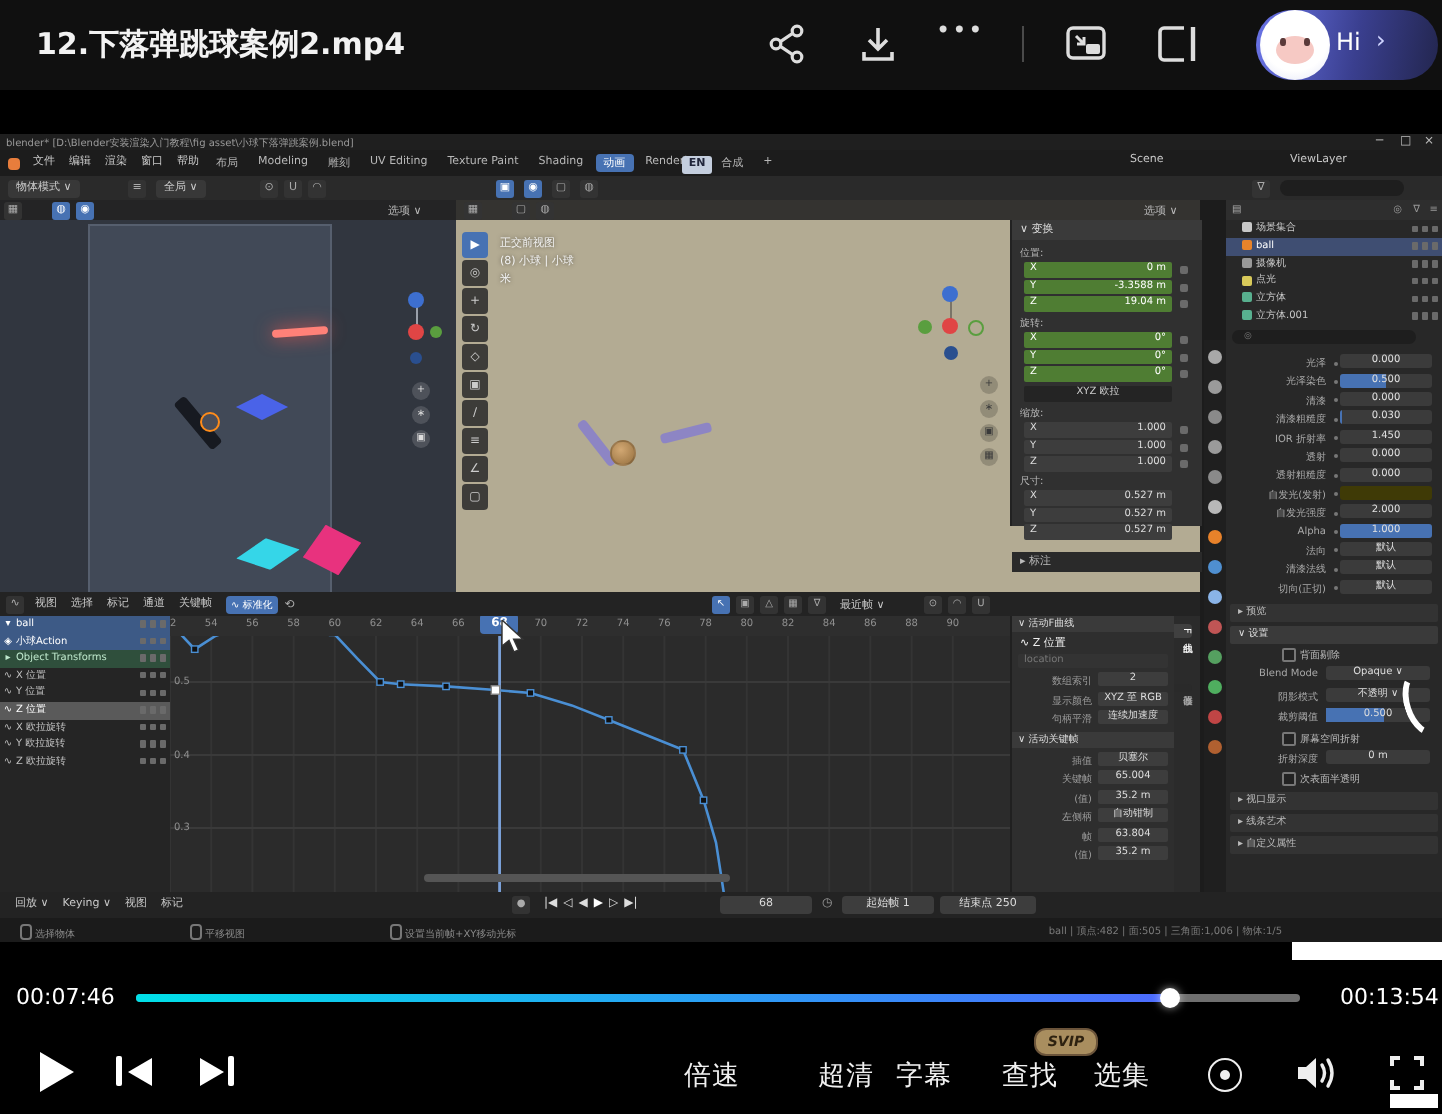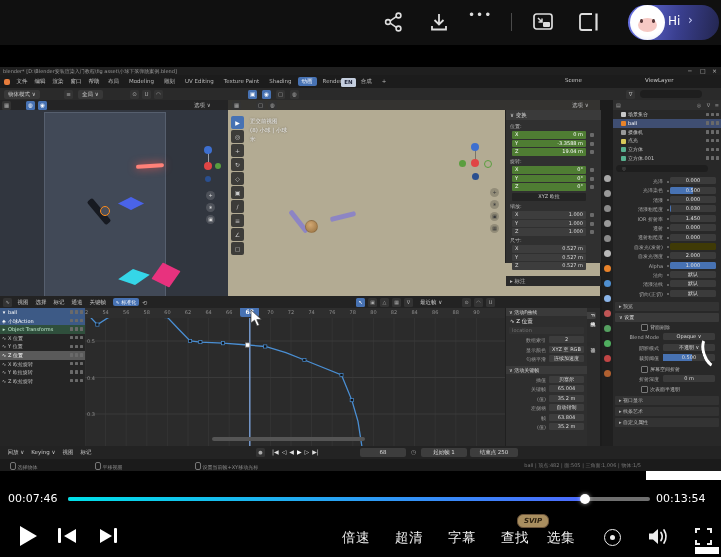--- a/index.html
+++ b/index.html
@@ -150,20 +150,21 @@
   .skiptri{position:absolute;top:48.5px;width:0;height:0;border-top:7px solid transparent;border-bottom:7px solid transparent;}
   #rec-outer{position:absolute;left:604px;top:49px;width:15px;height:15px;border:1.5px solid #eee;border-radius:50%;}
   #rec-inner{position:absolute;left:609.5px;top:54.5px;width:5.5px;height:5.5px;background:#eee;border-radius:50%;}
 </style>
 </head>
 <body>
 
 <div id="stage">
 
   <div id="topbar">
+    <div id="vtitle">12.下落弹跳球案例2.mp4</div>
     <svg class="tico" style="left:383px" viewBox="0 0 22 22">
       <circle cx="15.5" cy="4.5" r="2.4" fill="none" stroke="#ddd" stroke-width="1.6"></circle>
       <circle cx="5" cy="11" r="2.4" fill="none" stroke="#ddd" stroke-width="1.6"></circle>
       <circle cx="15.5" cy="17.5" r="2.4" fill="none" stroke="#ddd" stroke-width="1.6"></circle>
       <path d="M7.2 9.8 L13.3 5.7 M7.2 12.2 L13.3 16.3" stroke="#ddd" stroke-width="1.6"></path>
     </svg>
     <svg class="tico" style="left:428px" viewBox="0 0 22 22">
       <path d="M11 3 V13 M6.5 9 L11 13.5 L15.5 9" fill="none" stroke="#ddd" stroke-width="1.8"></path>
       <path d="M4 15 V18.5 H18 V15" fill="none" stroke="#ddd" stroke-width="1.8"></path>
     </svg>
@@ -781,31 +782,31 @@
   <div id="crescent"></div>
   <div id="white-box"></div>
   <div id="white-box2"></div>
 
   <div id="player">
     <div class="ptime" style="left:8px">00:07:46</div>
     <div id="pbar">
       <div id="pbar-played" style="width: 516.816px;"></div>
       <div id="pbar-dot" style="left: 511.816px;"></div>
     </div>
-    <div class="ptime" style="left:656px">00:13:54</div>
+    <div class="ptime" style="left:670px">00:13:54</div>
     <div id="play-tri"></div>
     <div class="skipbar" style="left:58px"></div>
     <div class="skiptri" style="left:64px;border-right:12px solid #fff"></div>
     <div class="skiptri" style="left:100px;border-left:12px solid #fff"></div>
     <div class="skipbar" style="left:114px"></div>
     <span id="player-menu"></span>
     <div id="svip-badge">SVIP</div>
     <div id="rec-outer"></div>
     <div id="rec-inner"></div>
     <svg style="position:absolute;left:648px;top:47px" width="22" height="19" viewBox="0 0 22 19">
       <polygon points="1,6.5 5,6.5 10,2 10,17 5,12.5 1,12.5" fill="#eee"></polygon>
       <path d="M13 5.5 Q15.5 9.5 13 13.5 M16 3 Q20 9.5 16 16" fill="none" stroke="#eee" stroke-width="1.7" stroke-linecap="round"></path>
     </svg>
     <svg style="position:absolute;left:695px;top:48px" width="17" height="17" viewBox="0 0 17 17">
       <path d="M1 5 V1 H5 M12 1 H16 V5 M16 12 V16 H12 M5 16 H1 V12" fill="none" stroke="#eee" stroke-width="2"></path>
     </svg>
-  <div class="pbtn" style="left: 342px;">倍速</div><div class="pbtn" style="left: 395px;">超清</div><div class="pbtn" style="left: 448px;">字幕</div><div class="pbtn" style="left: 501px;">查找</div><div class="pbtn" style="left: 547px;">选集</div></div>
+  <div class="pbtn" style="left: 342px;">倍速</div><div class="pbtn" style="left: 409px;">超清</div><div class="pbtn" style="left: 448px;">字幕</div><div class="pbtn" style="left: 501px;">查找</div><div class="pbtn" style="left: 547px;">选集</div></div>
 </div>
 
 </body></html>

